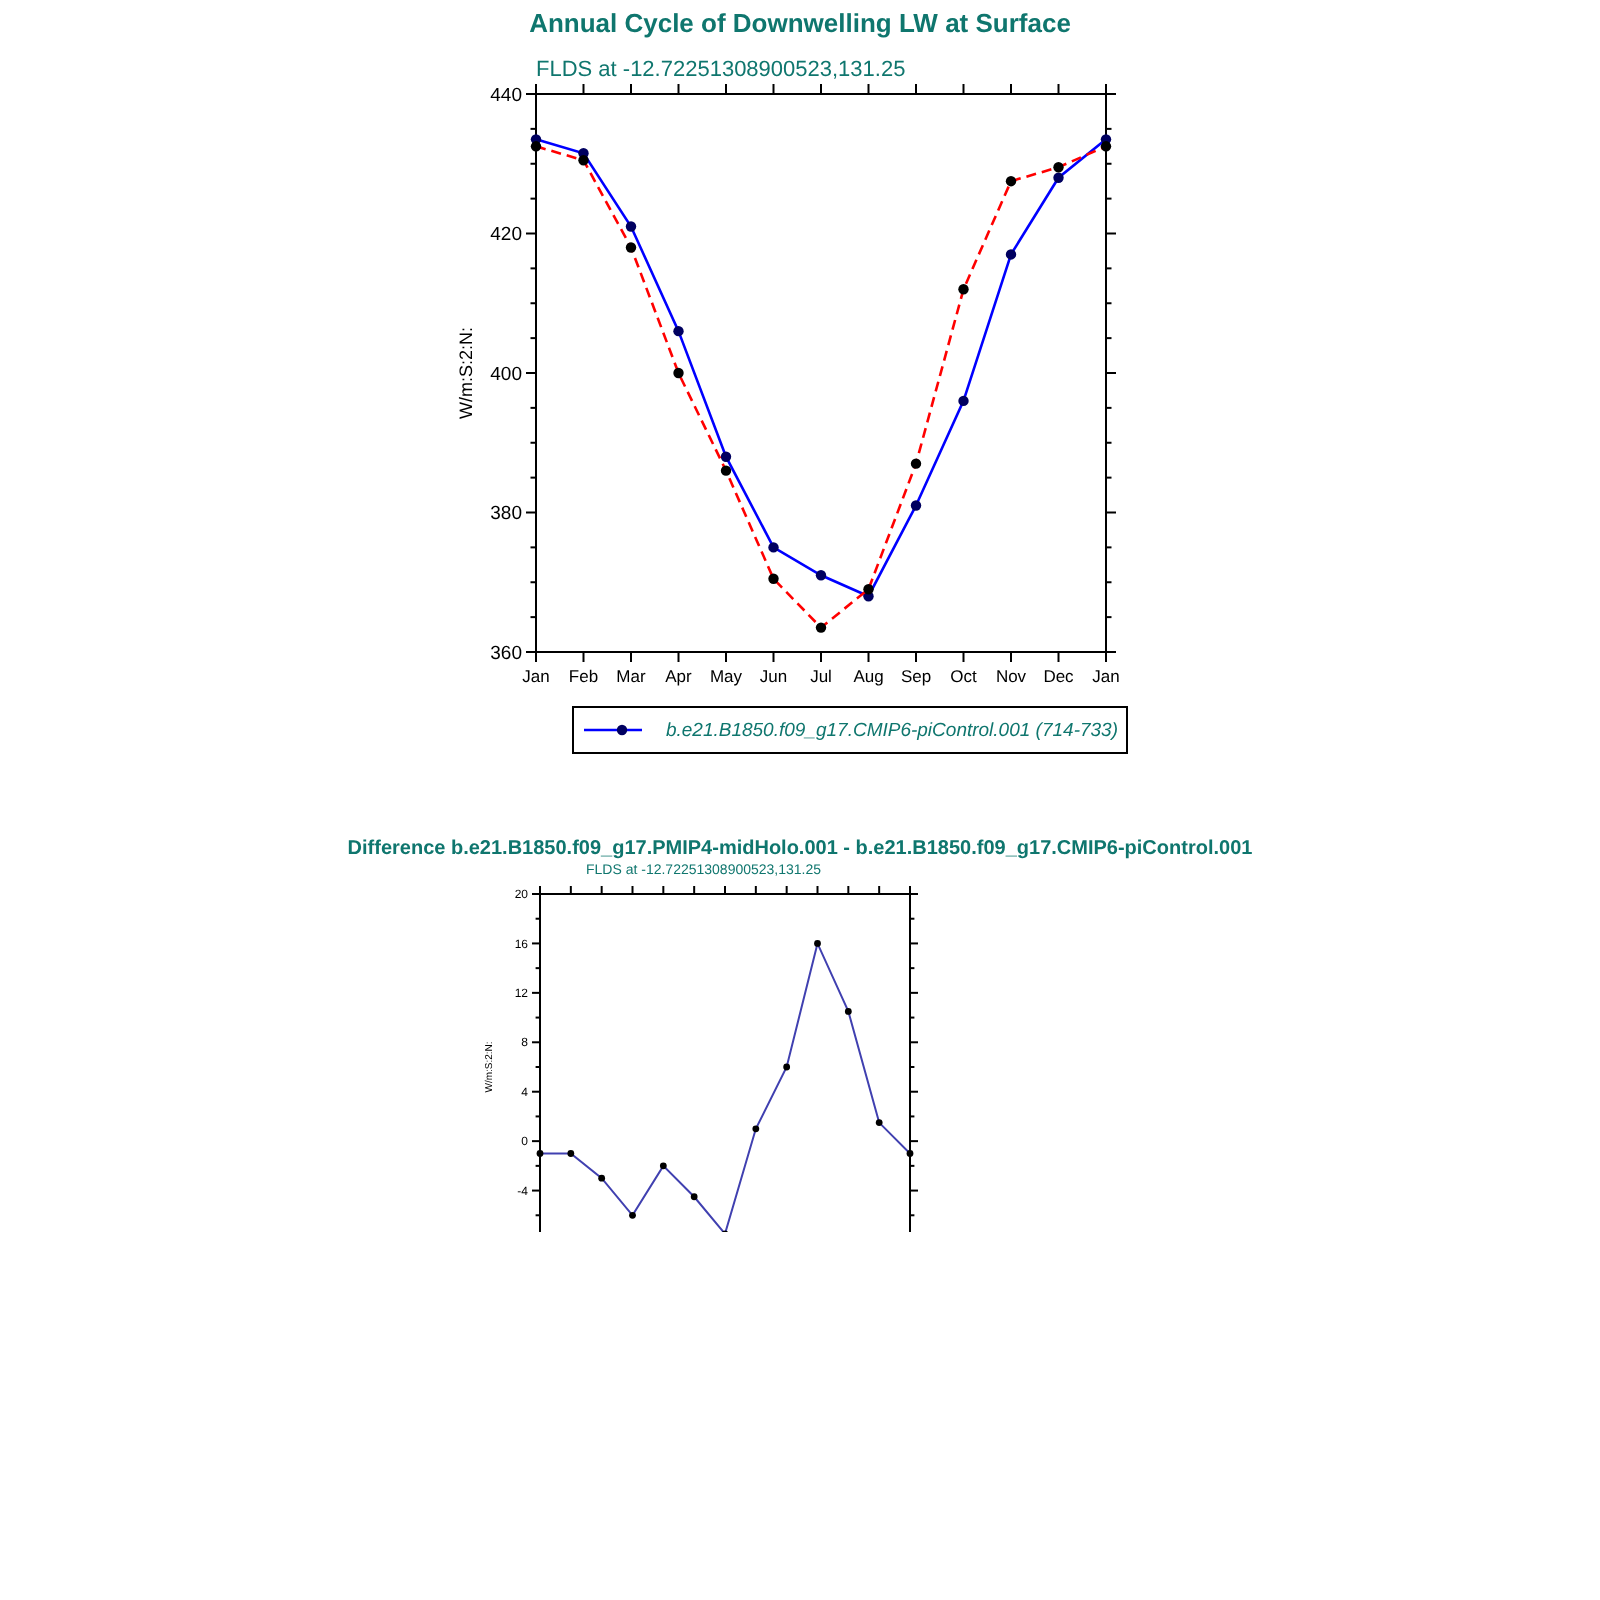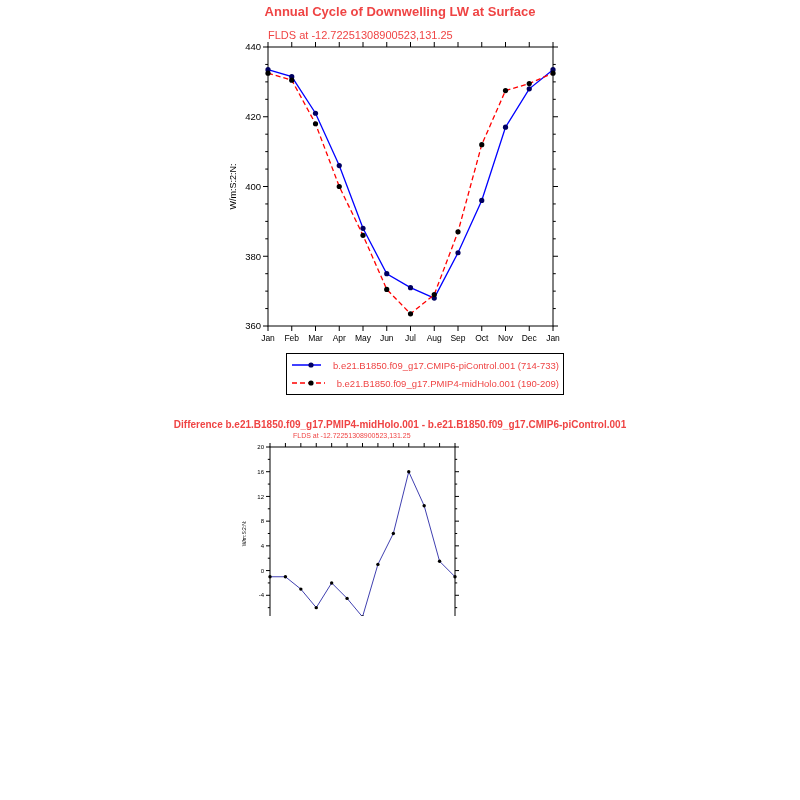--- a/index.html
+++ b/index.html
@@ -1,18 +1,18 @@
 <!DOCTYPE html>
 <html><head>
 <meta charset="utf-8">
 <style>
   html,body{margin:0;padding:0;background:#ffffff;}
   .page{
     position:relative;width:800px;height:616px;background:#ffffff;overflow:hidden;
-    font-family:"Liberation Sans", sans-serif;color:#ef4444;
+    font-family:"Liberation Sans", sans-serif;color:#0f766e;
   }
   .chart-title-main{
     position:absolute;left:0;top:4px;width:800px;text-align:center;
     font-size:13px;font-weight:bold;
   }
   .chart-subtitle-main{
     position:absolute;left:268px;top:29px;font-size:11px;
   }
   .chart-title-diff{
     position:absolute;left:0;top:419px;width:800px;text-align:center;
@@ -23,21 +23,21 @@
   }
   svg text{font-family:"Liberation Sans", sans-serif;fill:#000;}
   #svg-top{position:absolute;left:220px;top:40px;}
   #svg-diff{position:absolute;left:230px;top:440px;}
   .legend-box{
     position:absolute;left:286px;top:353px;width:278px;
     border:1px solid #000;background:#fff;
     display:flex;flex-direction:column;justify-content:center;
     padding:3px 4px;box-sizing:border-box;gap:2px;
   }
-  .legend-row{display:flex;align-items:center;gap:12px;height:16px;}
+  .legend-row{display:flex;align-items:center;gap:12px;height:16px;font-style:italic;}
   .legend-label{font-size:9.5px;white-space:nowrap;}
 </style>
 </head>
 <body>
 
 <div class="page">
 
   <div class="chart-title-main">Annual Cycle of Downwelling LW at Surface</div>
 
   <div class="chart-subtitle-main">FLDS at -12.72251308900523,131.25</div>
@@ -154,27 +154,20 @@
     </svg>
 
   <div class="legend-box">
     <div class="legend-row">
       <svg class="legend-sample" width="40" height="12">
           <line x1="1" y1="6" x2="39" y2="6" stroke="#0000ff" stroke-width="1.3"></line>
           <circle cx="20" cy="6" r="2.6" fill="#000060"></circle>
         </svg>
       <span class="legend-label">b.e21.B1850.f09_g17.CMIP6-piControl.001 (714-733)</span>
     </div>
-    <div class="legend-row">
-      <svg class="legend-sample" width="40" height="12">
-          <line x1="1" y1="6" x2="39" y2="6" stroke="#ff0000" stroke-width="1.3" stroke-dasharray="5 3"></line>
-          <circle cx="20" cy="6" r="2.6" fill="#000000"></circle>
-        </svg>
-      <span class="legend-label">b.e21.B1850.f09_g17.PMIP4-midHolo.001 (190-209)</span>
-    </div>
   </div>
 
   <div class="chart-title-diff">Difference b.e21.B1850.f09_g17.PMIP4-midHolo.001 - b.e21.B1850.f09_g17.CMIP6-piControl.001</div>
 
   <div class="chart-subtitle-diff">FLDS at -12.72251308900523,131.25</div>
 
   <svg id="svg-diff" width="280" height="200">
       <rect x="40" y="7" width="185" height="173" fill="none" stroke="#000" stroke-width="1"></rect>
       <line x1="40" y1="180" x2="40" y2="184" stroke="#000" stroke-width="1"></line>
       <line x1="40" y1="7" x2="40" y2="3" stroke="#000" stroke-width="1"></line>

